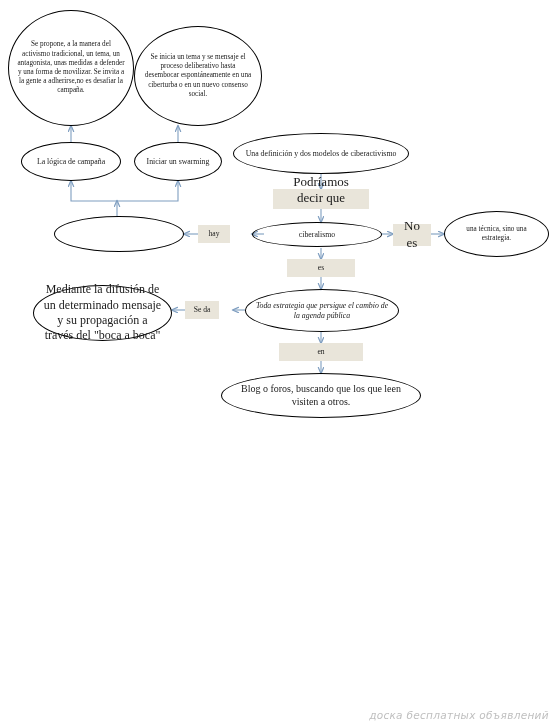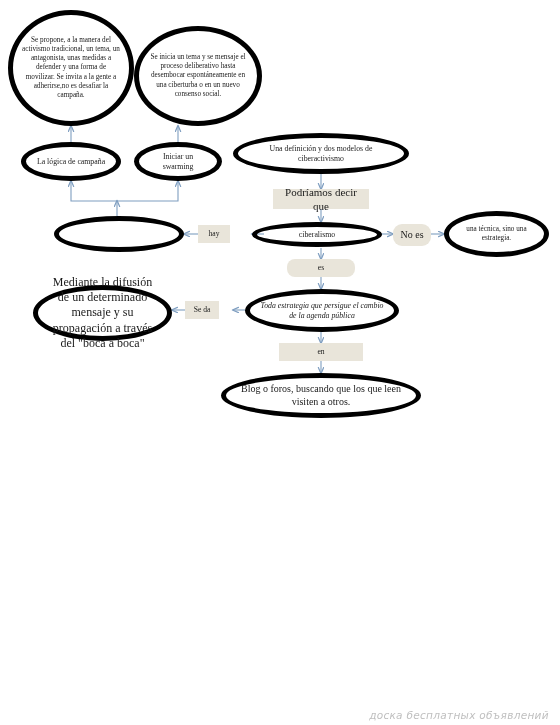--- a/index.html
+++ b/index.html
@@ -24,21 +24,21 @@
   .node {
     position: absolute;
     display: flex;
     align-items: center;
     justify-content: center;
     text-align: center;
     box-sizing: border-box;
     line-height: 1.28;
   }
   .ellipse {
-    border: 5px solid #000000;
+    border: 1px solid #000000;
     border-radius: 50%;
     background: transparent;
     padding: 4px 8px;
   }
   .box {
     background: #e9e5da;
     border: none;
     padding: 2px 6px;
   }
   .svg-layer {
@@ -139,45 +139,45 @@
   </div>
 
   <div class="node ellipse" style="left:21px; top:142px; width:100px; height:39px; font-size:7.8px;">
     <span>La lógica de campaña</span>
   </div>
 
   <div class="node ellipse" style="left:134px; top:142px; width:88px; height:39px; font-size:7.8px;">
     <span>Iniciar un swarming</span>
   </div>
 
-  <div class="node box" style="left:273px; top:189px; width:96px; height:20px; font-size:11px;">
+  <div class="node box" style="left:273px; top:189px; width:96px; height:20px; font-size:13px;align-items:flex-end;">
     <span>Podríamos decir  que</span>
   </div>
 
   <div class="node ellipse" style="left:252px; top:222px; width:130px; height:25px; font-size:7.8px;">
     <span>ciberalismo</span>
   </div>
 
   <div class="node box" style="left:198px; top:225px; width:32px; height:18px; font-size:7.6px;">
     <span>hay</span>
   </div>
 
   <div class="node ellipse" style="left:54px; top:216px; width:130px; height:36px; font-size:7.8px;">
     <span></span>
   </div>
 
-  <div class="node box" style="left:393px; top:224px; width:38px; height:22px; font-size:10px;border-radius:9px;">
+  <div class="node box" style="left:393px; top:224px; width:38px; height:22px; font-size:13px;">
     <span>No es</span>
   </div>
 
   <div class="node ellipse" style="left:444px; top:211px; width:105px; height:46px; font-size:7.2px;">
     <span>una técnica, sino una estrategia.</span>
   </div>
 
-  <div class="node box" style="left:287px; top:259px; width:68px; height:18px; font-size:7.6px;border-radius:8px;">
+  <div class="node box" style="left:287px; top:259px; width:68px; height:18px; font-size:7.6px;">
     <span>es</span>
   </div>
 
   <div class="node ellipse" style="left:245px; top:289px; width:154px; height:43px; font-size:7.8px;font-style:italic;">
     <span>Toda estrategia que persigue el cambio de la agenda pública</span>
   </div>
 
   <div class="node box" style="left:185px; top:301px; width:34px; height:18px; font-size:7.6px;">
     <span>Se da</span>
   </div>

